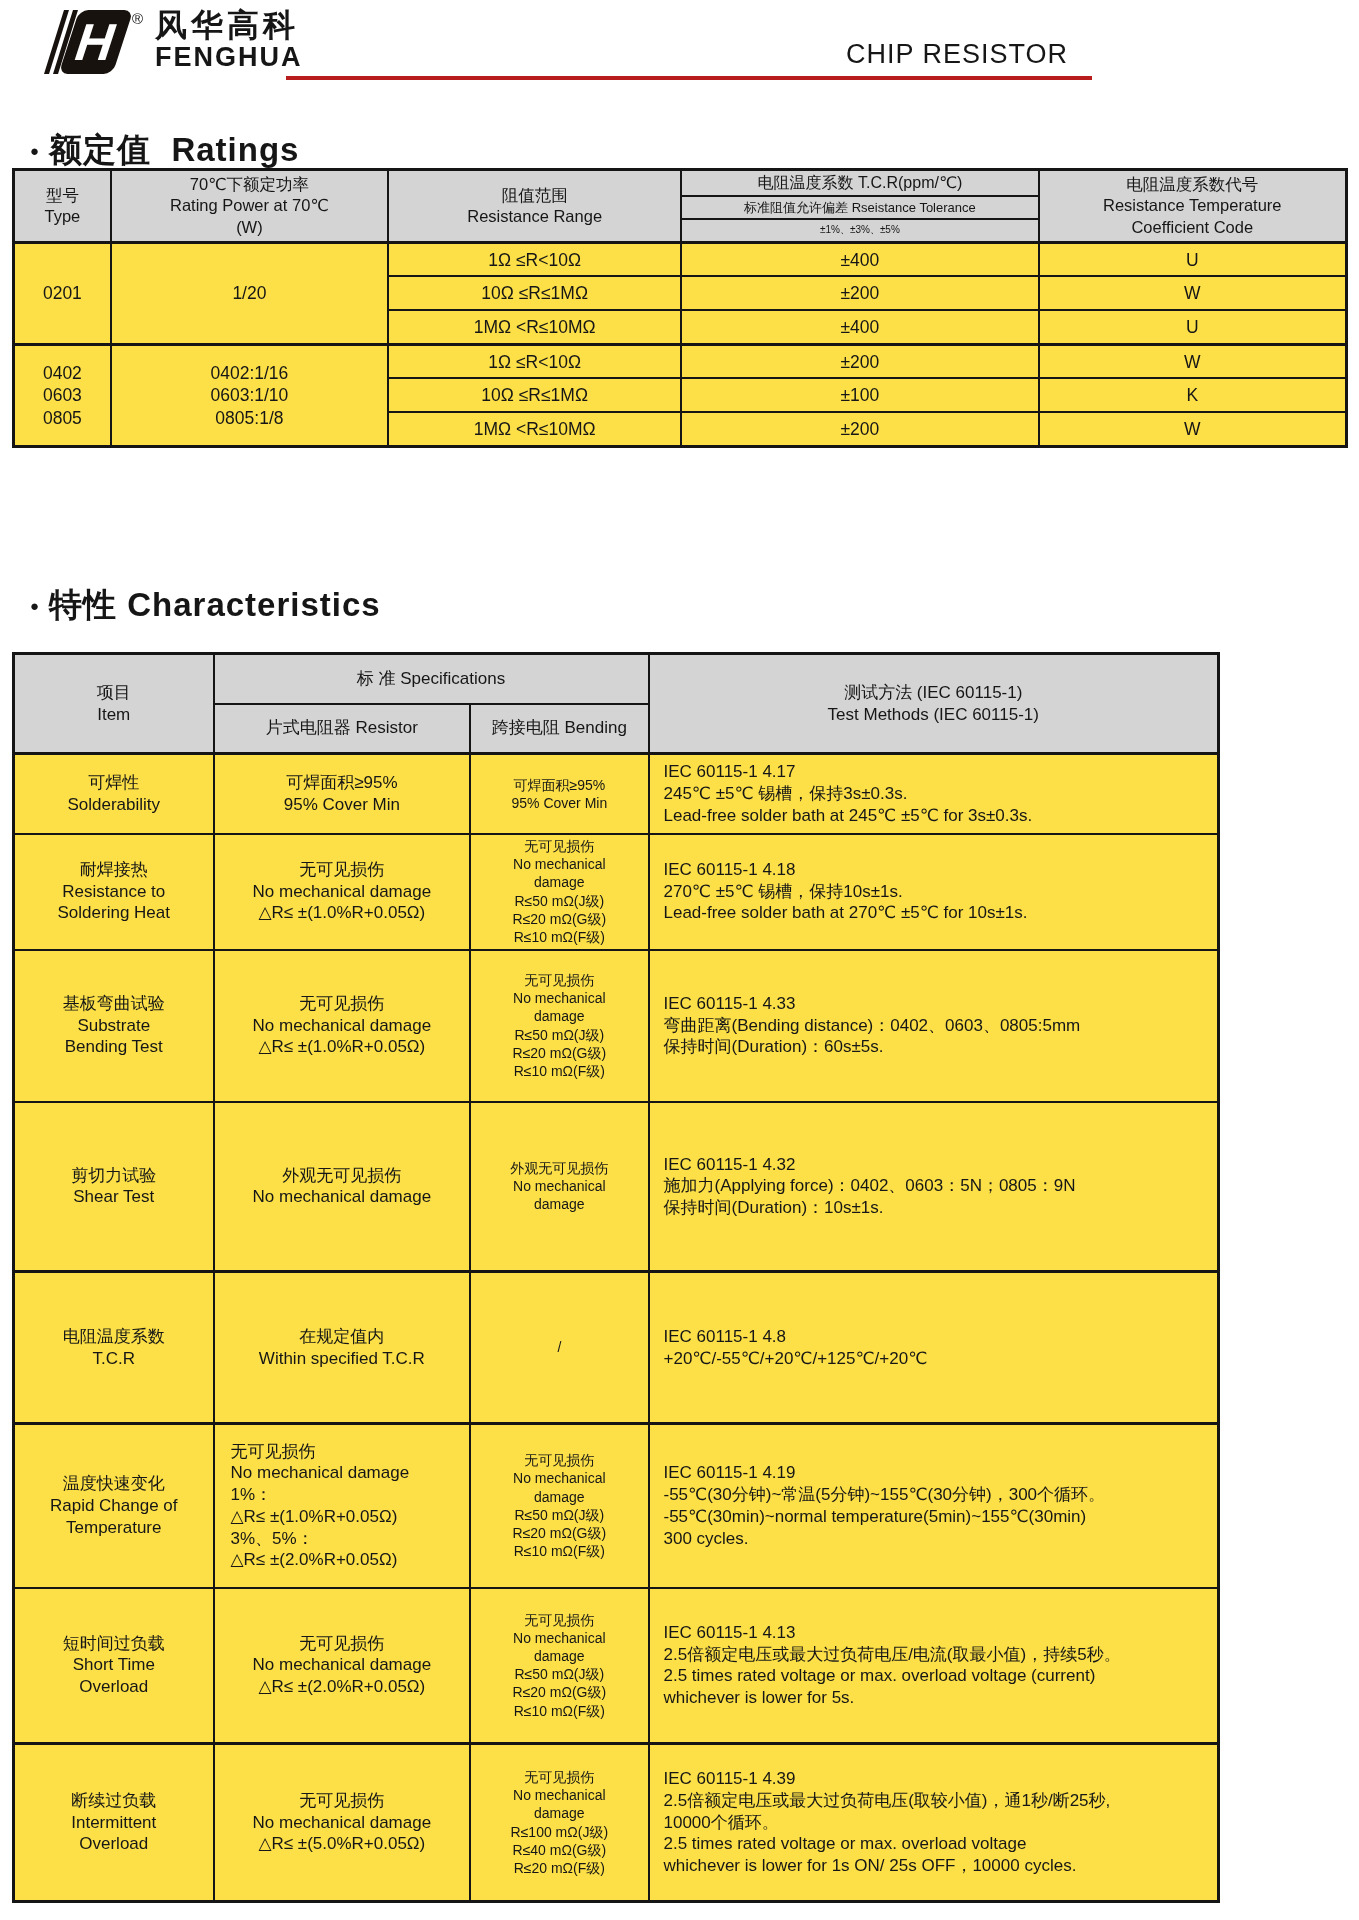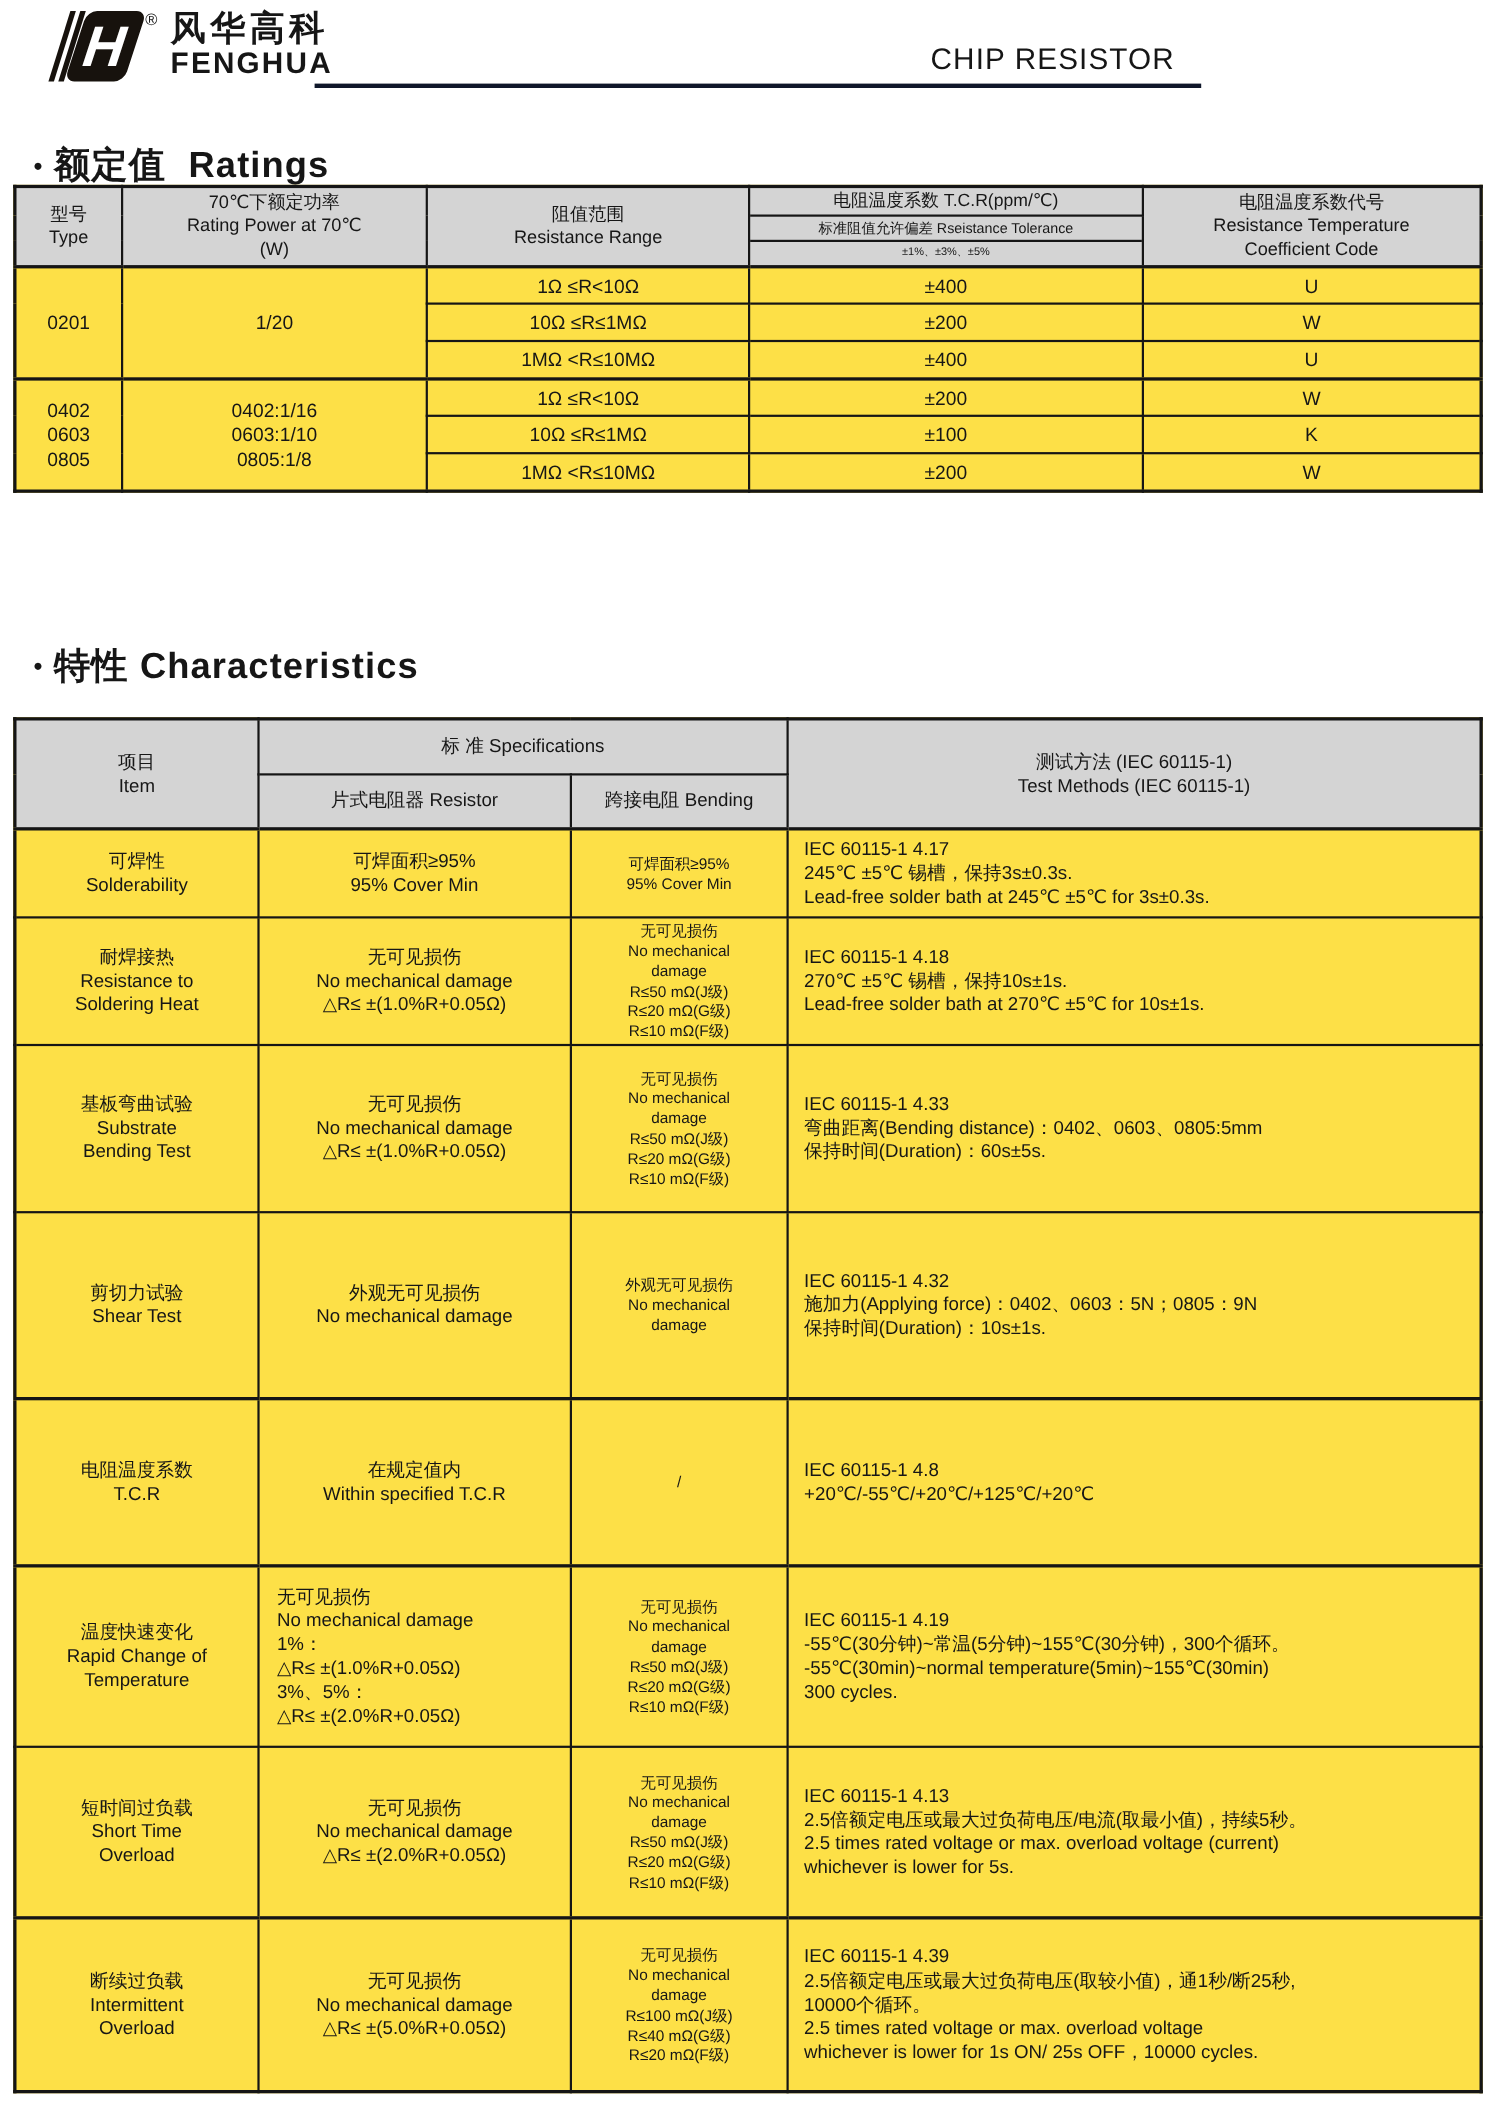--- a/index.html
+++ b/index.html
@@ -10,21 +10,21 @@
   }
   
   .logo-wrap { position:absolute; left:38px; top:8px; display:flex; align-items:flex-start; }
   .logo-mark { display:block; }
   .reg-mark { font-size:15px; margin-left:-6px; margin-top:2px; }
   .brand-text { margin-left:12px; margin-top:1px; line-height:1.05; }
   .brand-cn { font-size:32px; font-weight:bold; letter-spacing:4px; white-space:nowrap; }
   .brand-en { font-size:27px; font-weight:bold; letter-spacing:2px; white-space:nowrap; }
   .header-rule {
     position:absolute; left:286px; top:12px; width:806px; height:64px;
-    border-bottom:4px solid #0f172a; display:flex; align-items:flex-end; justify-content:flex-end;text-align:center;
+    border-bottom:4px solid #b91c1c; display:flex; align-items:flex-end; justify-content:flex-end;text-align:center;
   }
   .doc-title { font-size:27px; letter-spacing:1px; padding:0 24px 6px 0; white-space:nowrap; }
 
   
   .section { position:absolute; left:30px; display:flex; align-items:center; }
   .bullet { font-size:15px; margin-right:10px; }
   .stitle { font-size:33px; font-weight:bold; letter-spacing:1px; white-space:pre; }
 
   
   table { border-collapse:collapse; table-layout:fixed; position:absolute; background:#fde047; }
@@ -42,21 +42,21 @@
   .ratings th.tcr-b { font-size:13px; }
   .ratings th.tcr-c { font-size:10px; }
   .ratings thead tr.hr1 { height:26px; }
   .ratings thead tr.hr2 { height:23px; }
   .ratings thead tr.hr3 { height:23px; }
   .ratings tbody tr { height:34px; }
   .ratings tbody tr:first-child td { border-top:3px solid #151515; }
   .ratings tbody tr.group-start td { border-top:3px solid #151515; }
 
   
-  .chars { left:12px; top:652px; width:1336px; font-size:17px; }
+  .chars { left:12px; top:652px; width:1208px; font-size:17px; }
   .chars th { font-size:17px; }
   .chars thead tr { height:50px; }
   .chars tbody tr:first-child td { border-top:3px solid #151515; }
   .chars td.j { font-size:14px; line-height:1.3; }
   .chars td.m { text-align:left; padding-left:14px; padding-right:8px; }
   .chars td.cell-left { text-align:left; padding-left:16px; }
   .chars tr.thick td { border-top:3px solid #151515; }
   .r1 { height:80px; }  .r2 { height:116px; } .r3 { height:152px; } .r4 { height:170px; }
   .r5 { height:152px; } .r6 { height:164px; } .r7 { height:156px; } .r8 { height:158px; }
 </style>

